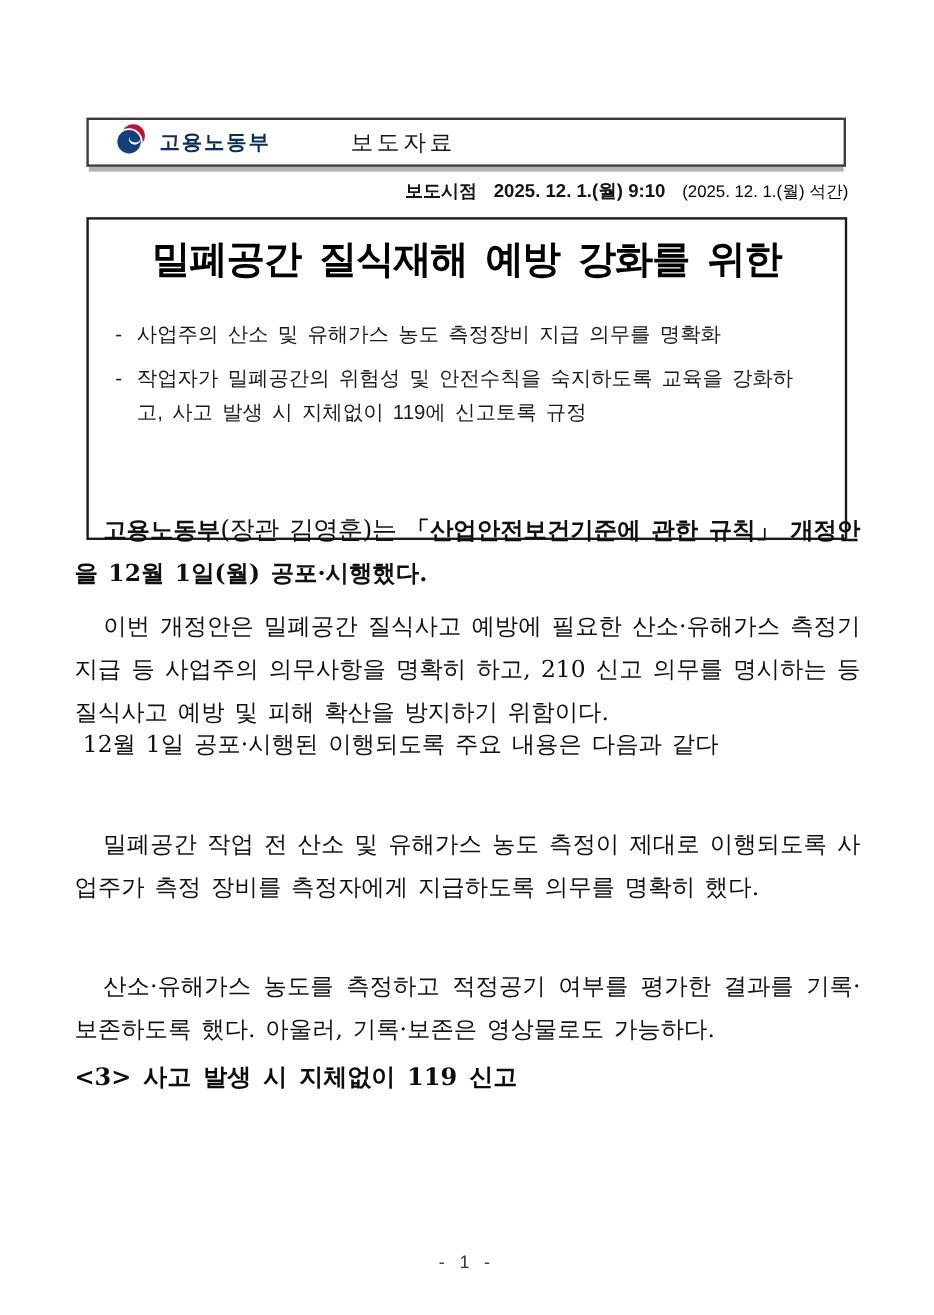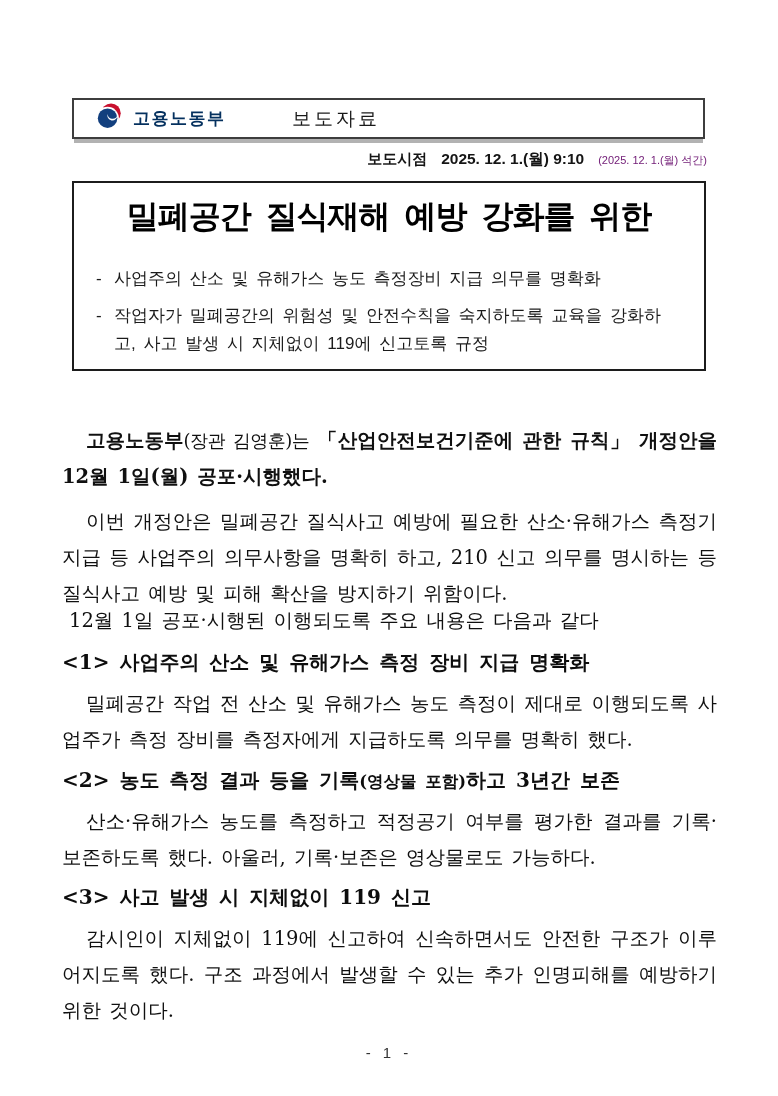--- a/index.html
+++ b/index.html
@@ -48,26 +48,26 @@
   .release-line {
     position: absolute;
     left: 72px; top: 139px; width: 635px;
     display: flex; justify-content: flex-end; align-items: baseline;
     gap: 14px;
     font-family: "Liberation Sans", sans-serif;
     white-space: nowrap;
   }
   .release-label { font-weight: bold; font-size: 15px; color: #151515; }
   .release-datetime { font-weight: bold; font-size: 15.5px; color: #151515; }
-  .release-edition { font-size: 11px; color: #701a75; }
+  .release-edition { font-size: 14px; color: #000000; }
   
   .title-box {
     position: absolute;
     left: 72px; top: 171px;
-    width: 634px; height: 190px;
+    width: 634px; height: 269px;
     border: 2px solid #1c1c1c;
     background: #ffffff;
     padding: 12px 16px 0 16px;
   }
   .title-line {
     text-align: center;
     font-family: "Liberation Sans", sans-serif;
     font-weight: 800;
     font-size: 32px;
     line-height: 43px;
@@ -96,21 +96,21 @@
     left: 62px; width: 655px;
     font-size: 19.5px;
     line-height: 36px;
     text-align: justify;
     color: #101010;
     word-spacing: 2px;
   }
   .indent-first { text-indent: 24px; }
   .indent-small { text-indent: 7px; }
   .bold { font-weight: bold; }
-  .paren-small { font-size: 18px; letter-spacing: -0.5px; }
+  .paren-small { font-size: 21px; letter-spacing: -0.5px; }
   .section-heading {
     position: absolute;
     left: 62px; width: 655px;
     font-weight: bold;
     font-size: 20px;
     line-height: 30px;
     color: #0d0d0d;
     word-spacing: 3px;
   }
   .heading-small { font-size: 16.5px; }
@@ -164,24 +164,21 @@
       </div>
     </div>
   </div>
 
   <p class="para indent-first" style="top: 413px;"><span class="bold">고용노동부</span><span class="paren-small">(장관 김영훈)는</span> <span class="bold">「산업안전보건기준에 관한 규칙」 개정안을 12월 1일(월) 공포·시행했다.</span></p>
 
   <p class="para indent-first" style="top: 494px;">이번 개정안은 밀폐공간 질식사고 예방에 필요한 산소·유해가스 측정기 지급 등 사업주의 의무사항을 명확히 하고, 210 신고 의무를 명시하는 등 질식사고 예방 및 피해 확산을 방지하기 위함이다.</p>
 
   <p class="para indent-small" style="top: 593px;">12월 1일 공포·시행된 이행되도록 주요 내용은 다음과 같다</p>
 
-  <h2 class="section-heading" style="top: 637px;">&lt;1&gt; 사업주의 산소 및 유해가스 측정 장비 지급 명확화</h2>
   <p class="para indent-first" style="top: 676px;">밀폐공간 작업 전 산소 및 유해가스 농도 측정이 제대로 이행되도록 사업주가 측정 장비를 측정자에게 지급하도록 의무를 명확히 했다.</p>
 
-  <h2 class="section-heading" style="top: 755px;"><span>&lt;2&gt; 농도 측정 결과 등을 기록</span><span class="heading-small">(영상물 포함)</span><span>하고 3년간 보존</span></h2>
   <p class="para indent-first" style="top: 794px;">산소·유해가스 농도를 측정하고 적정공기 여부를 평가한 결과를 기록·보존하도록 했다. 아울러, 기록·보존은 영상물로도 가능하다.</p>
 
   <h2 class="section-heading" style="top: 872px;">&lt;3&gt; 사고 발생 시 지체없이 119 신고</h2>
-  <p class="para indent-first" style="top: 911px;">감시인이 지체없이 119에 신고하여 신속하면서도 안전한 구조가 이루어지도록 했다. 구조 과정에서 발생할 수 있는 추가 인명피해를 예방하기 위한 것이다.</p>
 
   <div class="page-number">- 1 -</div>
 
 </div>
 
 </body></html>

